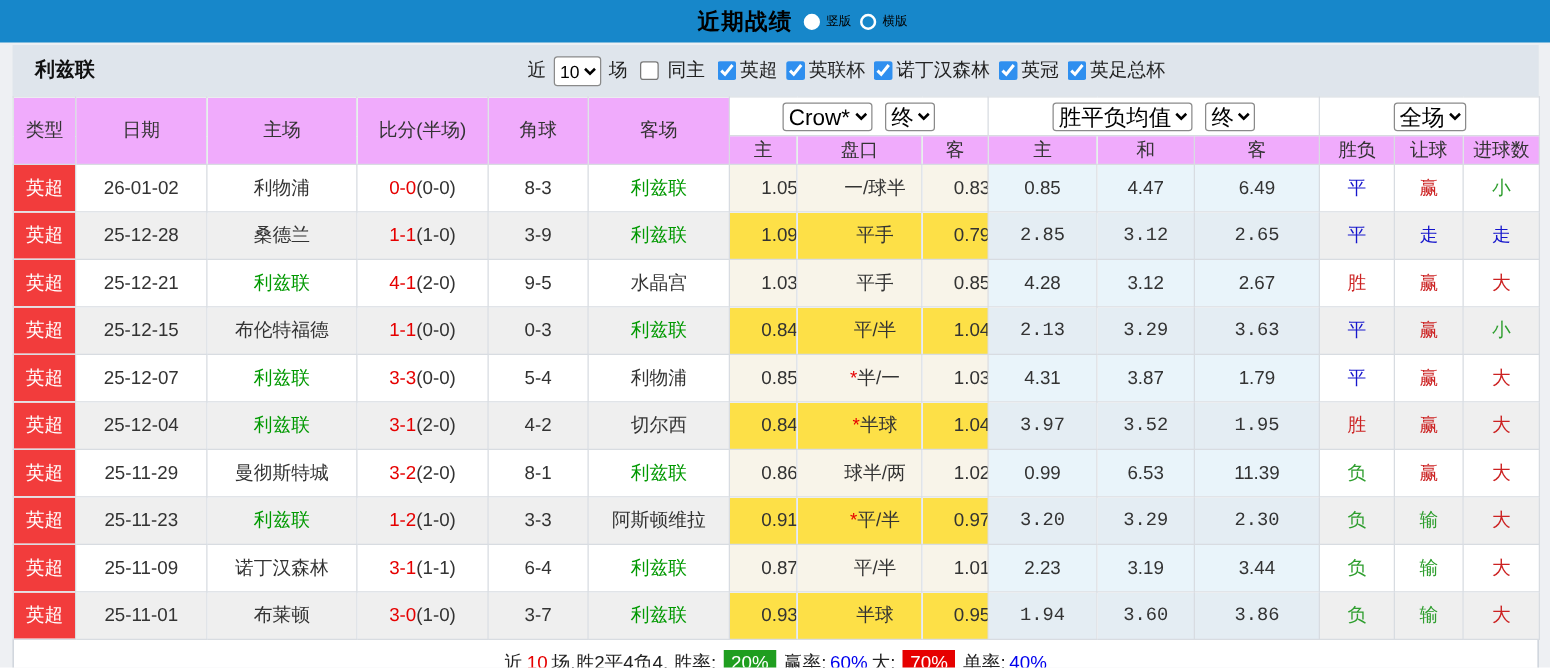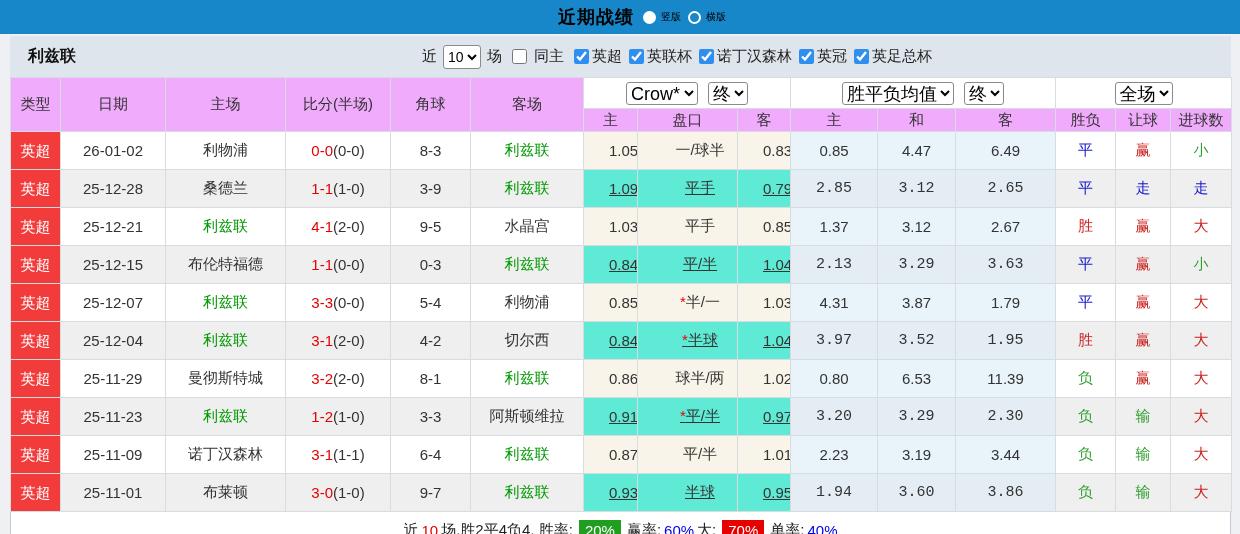--- a/index.html
+++ b/index.html
@@ -57,21 +57,21 @@
   th{background:#f0abfc;font-weight:normal;height:22px;}
   tr.ghead th.selcell{background:#fff;height:30px;}
   .selcell select{
     height:23px;font-size:18px;border:1px solid #8a8a8a;border-radius:3px;
     background:#fff;margin:0 3px;
   }
   td{height:37px;}
   tr.datarow td{background:#fff;}
   tr.datarow.alt td{background:#efefef;}
   tr.datarow td.odds-bg{background:#f8f4e9;padding-left:25px;}
-  tr.datarow.alt td.odds-bg{background:#5eead4;text-decoration:underline;}
+  tr.datarow.alt td.odds-bg{background:#fde047;}
   tr.datarow td.avg-bg{background:#e9f4fa;}
   tr.datarow.alt td.avg-bg{background:#e4edf3;font-family:Liberation Mono, monospace;}
 
   .badge{
     display:block;width:100%;height:100%;line-height:37px;
     background:#f23c3c;color:#fff;font-size:15px;
   }
   td.self{color:#009900;}
   .ft{color:#e60000;}
   .ht{color:#333;}
@@ -232,21 +232,21 @@
             <span class="badge">英超</span>
           </td>
       <td>25-12-21</td>
       <td class="c-home self">利兹联</td>
       <td><span class="ft">4-1</span><span class="ht">2-0</span></td>
       <td>9-5</td>
       <td class="c-away">水晶宫</td>
       <td class="odds-bg">1.03</td>
       <td class="odds-bg"><span class="star"></span><span>平手</span></td>
       <td class="odds-bg">0.85</td>
-      <td class="avg-bg">1.37</td>
+      <td class="avg-bg">4.28</td>
       <td class="avg-bg">3.12</td>
       <td class="avg-bg">2.67</td>
       <td class="r-wdl t-red">胜</td>
       <td class="r-hc t-red">赢</td>
       <td class="r-goal t-red">大</td>
     </tr>
 
     <tr class="datarow alt">
       <td>
             <span class="badge">英超</span>
@@ -312,21 +312,21 @@
             <span class="badge">英超</span>
           </td>
       <td>25-11-29</td>
       <td class="c-home">曼彻斯特城</td>
       <td><span class="ft">3-2</span><span class="ht">2-0</span></td>
       <td>8-1</td>
       <td class="c-away self">利兹联</td>
       <td class="odds-bg">0.86</td>
       <td class="odds-bg"><span class="star"></span><span>球半/两</span></td>
       <td class="odds-bg">1.02</td>
-      <td class="avg-bg">0.80</td>
+      <td class="avg-bg">0.99</td>
       <td class="avg-bg">6.53</td>
       <td class="avg-bg">11.39</td>
       <td class="r-wdl t-green">负</td>
       <td class="r-hc t-red">赢</td>
       <td class="r-goal t-red">大</td>
     </tr>
 
     <tr class="datarow alt">
       <td>
             <span class="badge">英超</span>
@@ -367,21 +367,21 @@
       <td class="r-goal t-red">大</td>
     </tr>
 
     <tr class="datarow alt">
       <td>
             <span class="badge">英超</span>
           </td>
       <td>25-11-01</td>
       <td class="c-home">布莱顿</td>
       <td><span class="ft">3-0</span><span class="ht">1-0</span></td>
-      <td>9-7</td>
+      <td>3-7</td>
       <td class="c-away self">利兹联</td>
       <td class="odds-bg">0.93</td>
       <td class="odds-bg"><span class="star"></span><span>半球</span></td>
       <td class="odds-bg">0.95</td>
       <td class="avg-bg">1.94</td>
       <td class="avg-bg">3.60</td>
       <td class="avg-bg">3.86</td>
       <td class="r-wdl t-green">负</td>
       <td class="r-hc t-green">输</td>
       <td class="r-goal t-red">大</td>

